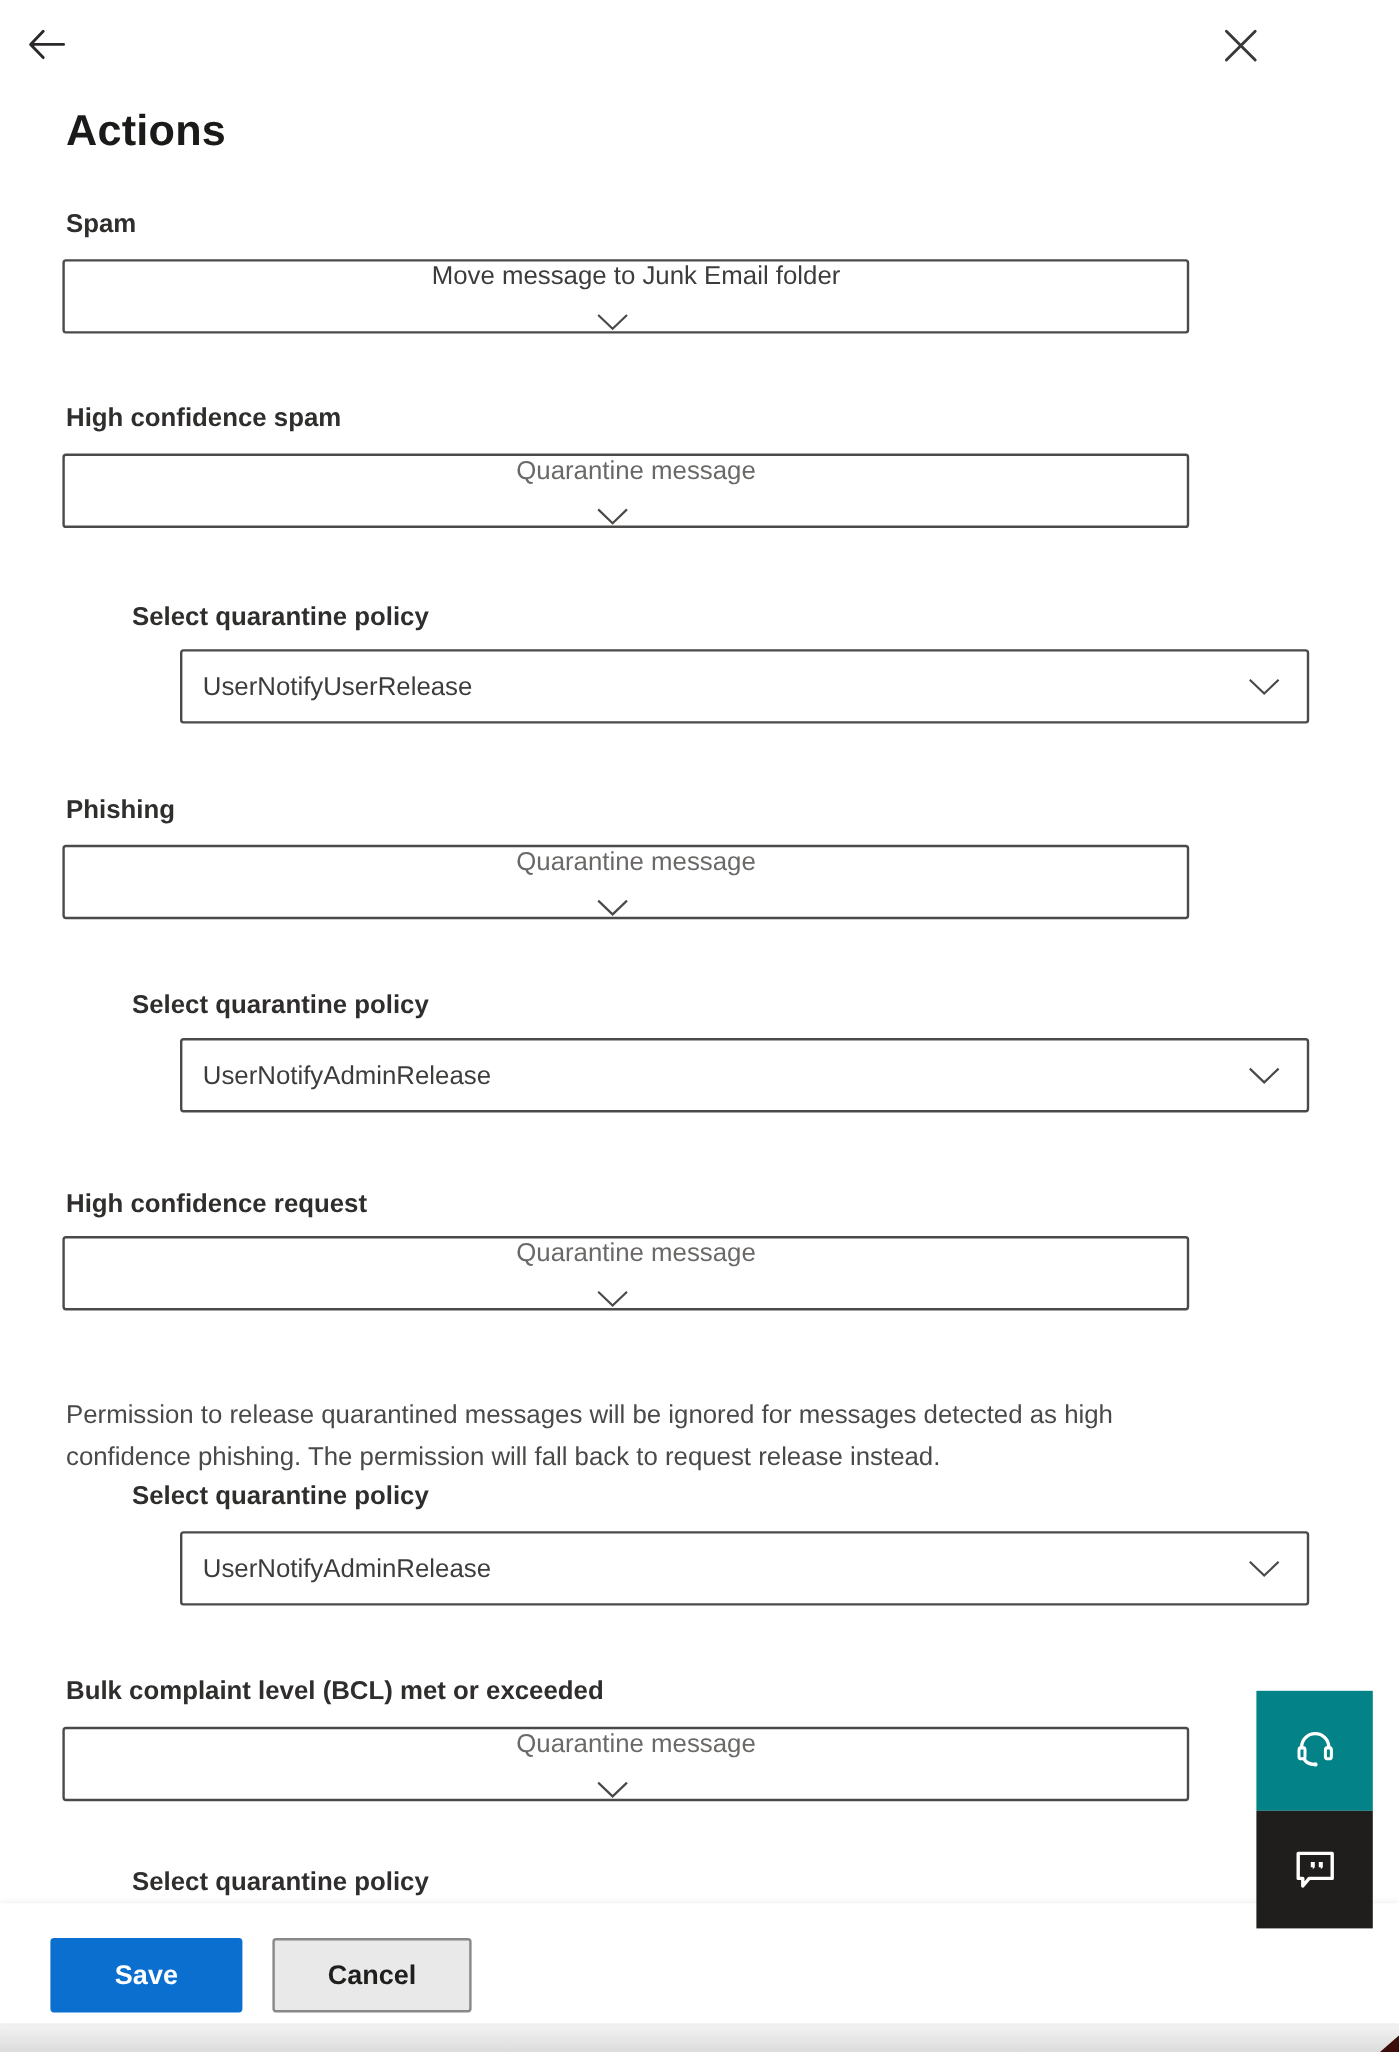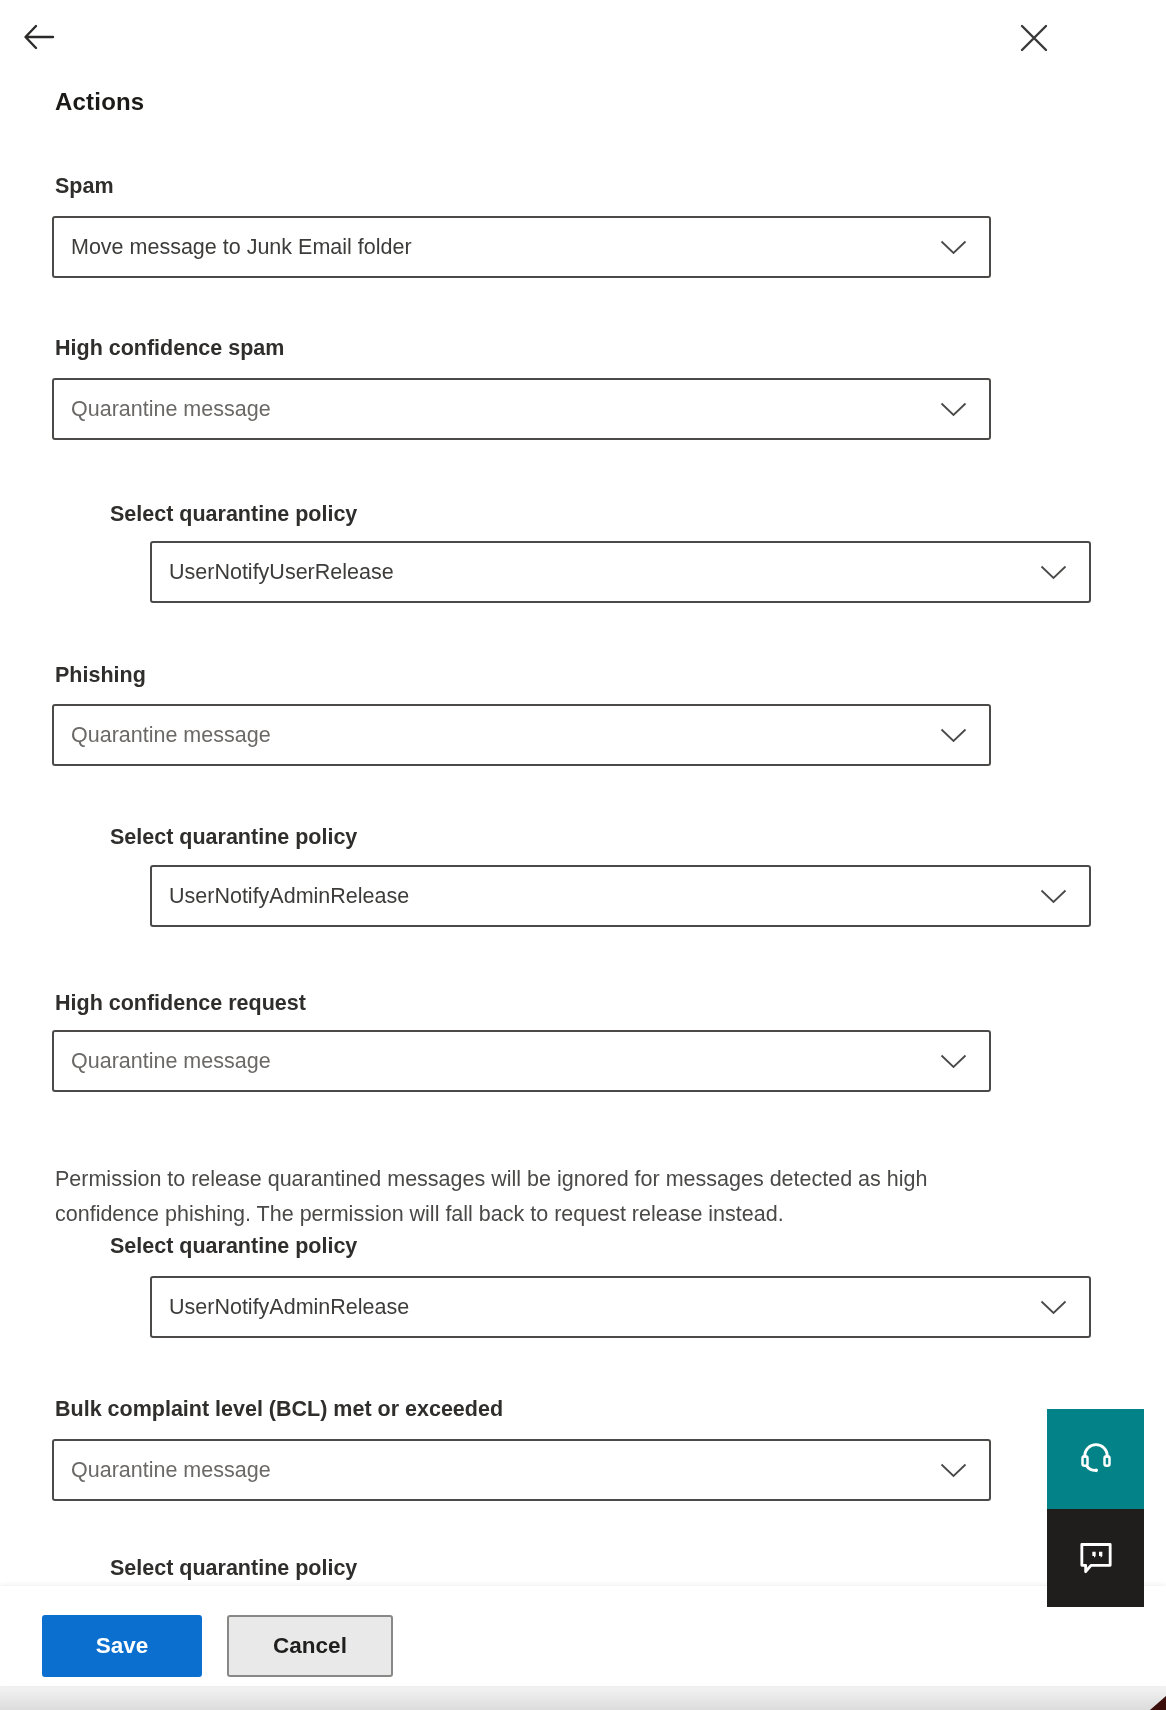--- a/index.html
+++ b/index.html
@@ -10,38 +10,38 @@
     font-family:"Liberation Sans","DejaVu Sans",sans-serif;
     overflow:hidden;
   }
   
   .icon-btn{position:absolute;background:none;border:none;padding:0;cursor:pointer;line-height:0;}
   .back-btn{left:20px;top:20px;}
   .close-btn{left:1018px;top:22px;}
 
   .page-title{
     position:absolute;left:55px;top:88px;
-    font-size:24px;font-weight:700;color:#1b1a19;letter-spacing:0.2px;
+    font-size:36px;font-weight:700;color:#1b1a19;letter-spacing:0.2px;
   }
 
   .f-label{
     position:absolute;
     font-size:21.5px;font-weight:600;color:#2f2e2d;
     white-space:nowrap;
   }
   .dd{
     position:absolute;
     height:58px;
     border:2px solid #4c4a48;border-radius:3px;
     background:#ffffff;
     display:flex;align-items:center;
     box-sizing:content-box;
     cursor:pointer;
   }
-  .dd-main{left:52px;width:935px;}
+  .dd-main{left:52px;width:935px;flex-direction:column;}
   .dd-indent{left:110px;width:937px;margin-left:40px;}
   .lbl-main{left:55px;}
   .lbl-indent{left:110px;}
   .dd .val{
     padding-left:17px;
     font-size:21.5px;color:#3d3c3b;
     white-space:nowrap;overflow:hidden;
     flex:1;
   }
   .dd .val.muted{color:#6b6967;}

